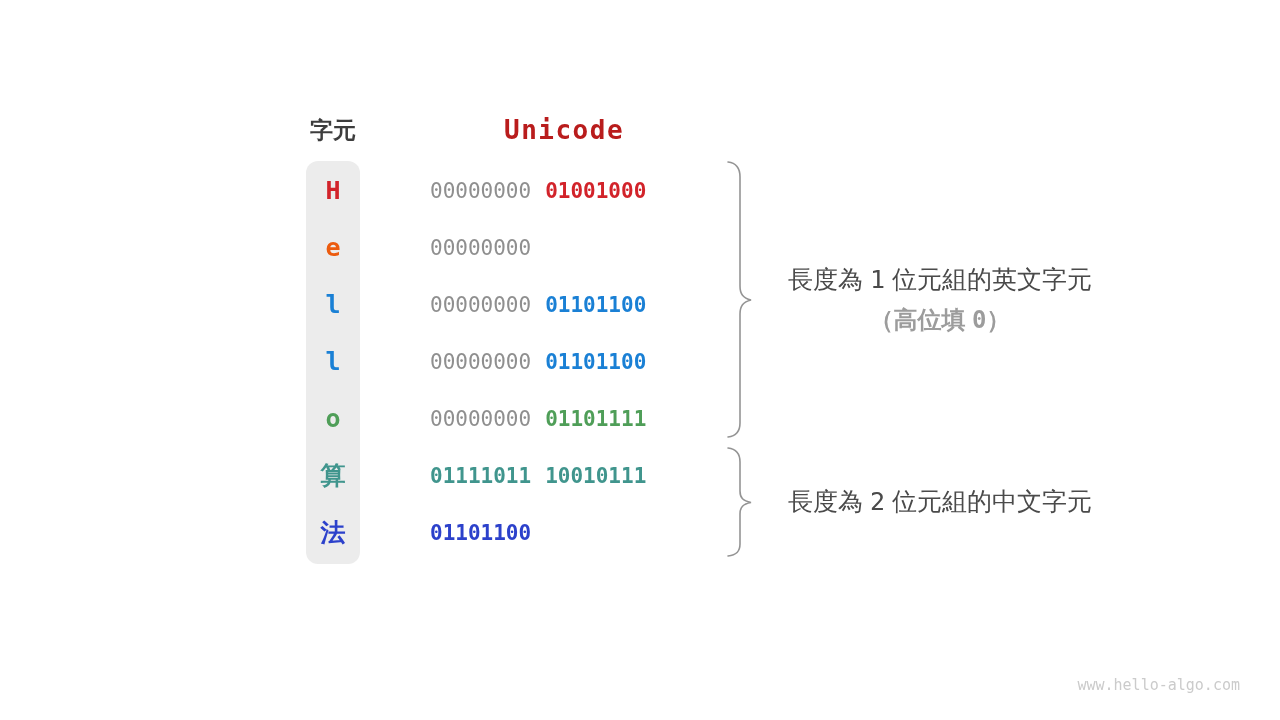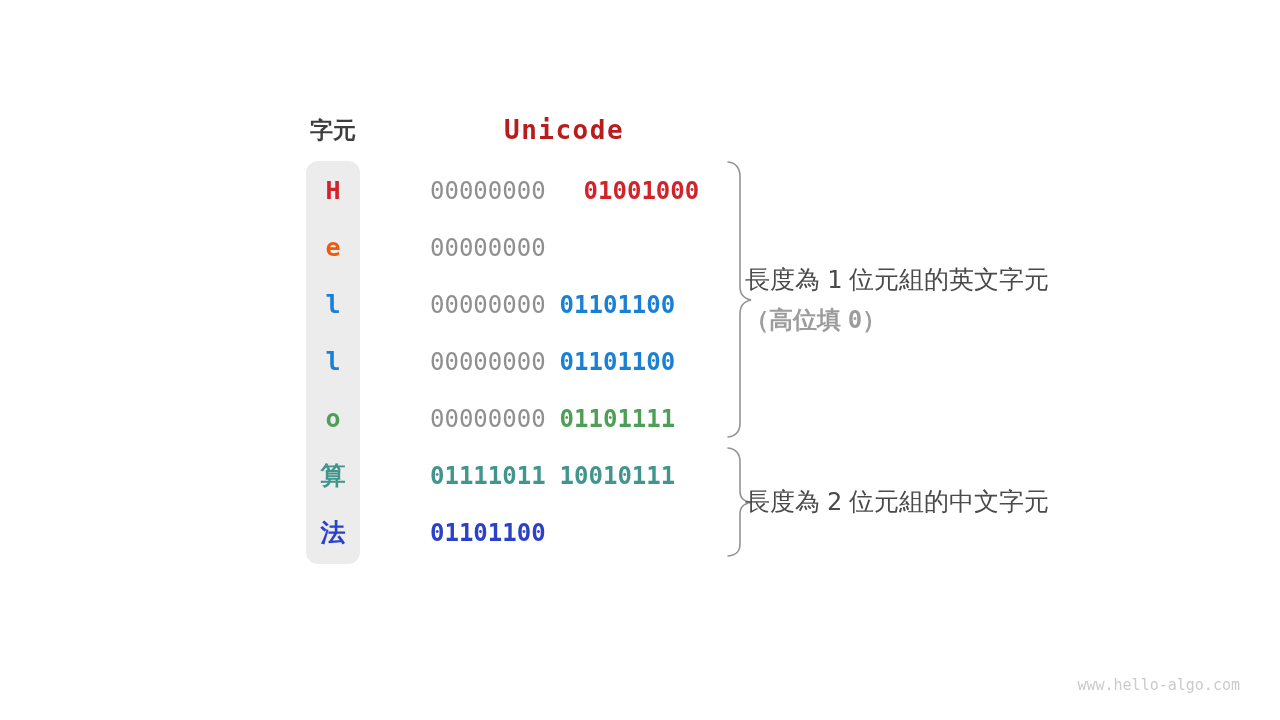--- a/index.html
+++ b/index.html
@@ -43,33 +43,33 @@
     left: 306px; top: 0; width: 54px; height: 57px;
     line-height: 57px; text-align: center;
     font-family: "DejaVu Sans Mono", "Liberation Sans", sans-serif;
     font-size: 25px; font-weight: 700;
   }
   .bin {
     position: absolute;
     left: 430px; top: 0; height: 57px;
     display: flex; align-items: center; gap: 14px;
     font-family: "DejaVu Sans Mono", monospace;
-    font-size: 24px;
+    font-size: 21px;
   }
   .byte-strong { font-weight: 700; }
   .byte-dim { font-weight: 400; }
 
   
   .braces-svg { position: absolute; left: 700px; top: 150px; }
 
   
   .annotation {
     position: absolute;
     left: 745px; width: 390px;
-    color: #4a4a4a;
+    text-align: center; color: #4a4a4a;
   }
   .annotation .line1 { font-size: 25px; line-height: 30px; }
   .annotation .line2 {
     margin-top: 11px;
     font-size: 24px; line-height: 28px;
     font-weight: 600; color: #9c9c9c;
   }
   .ann-english { top: 264px; }
   .ann-chinese { top: 486px; }
   .mono-digit { font-family: "DejaVu Sans Mono", monospace; }
@@ -91,21 +91,21 @@
   <div class="unicode-header">Unicode</div>
 
   <div class="char-bg"></div>
 
   <div class="rows">
 
     <div class="row">
       <span class="ch" style="color: rgb(210, 35, 42);">H</span>
       <span class="bin">
         <span class="byte-dim" style="color: rgb(143, 143, 143);">00000000</span>
-        <span class="byte-strong" style="color: rgb(210, 35, 42); margin-left: 24px;">01001000</span>
+        <span class="byte-strong" style="color: rgb(210, 35, 42);">01001000</span>
       </span>
     </div>
 
     <div class="row">
       <span class="ch" style="color: rgb(236, 91, 14);">e</span>
       <span class="bin">
         <span class="byte-dim" style="color: rgb(143, 143, 143);">00000000</span>
       </span>
     </div>
 

